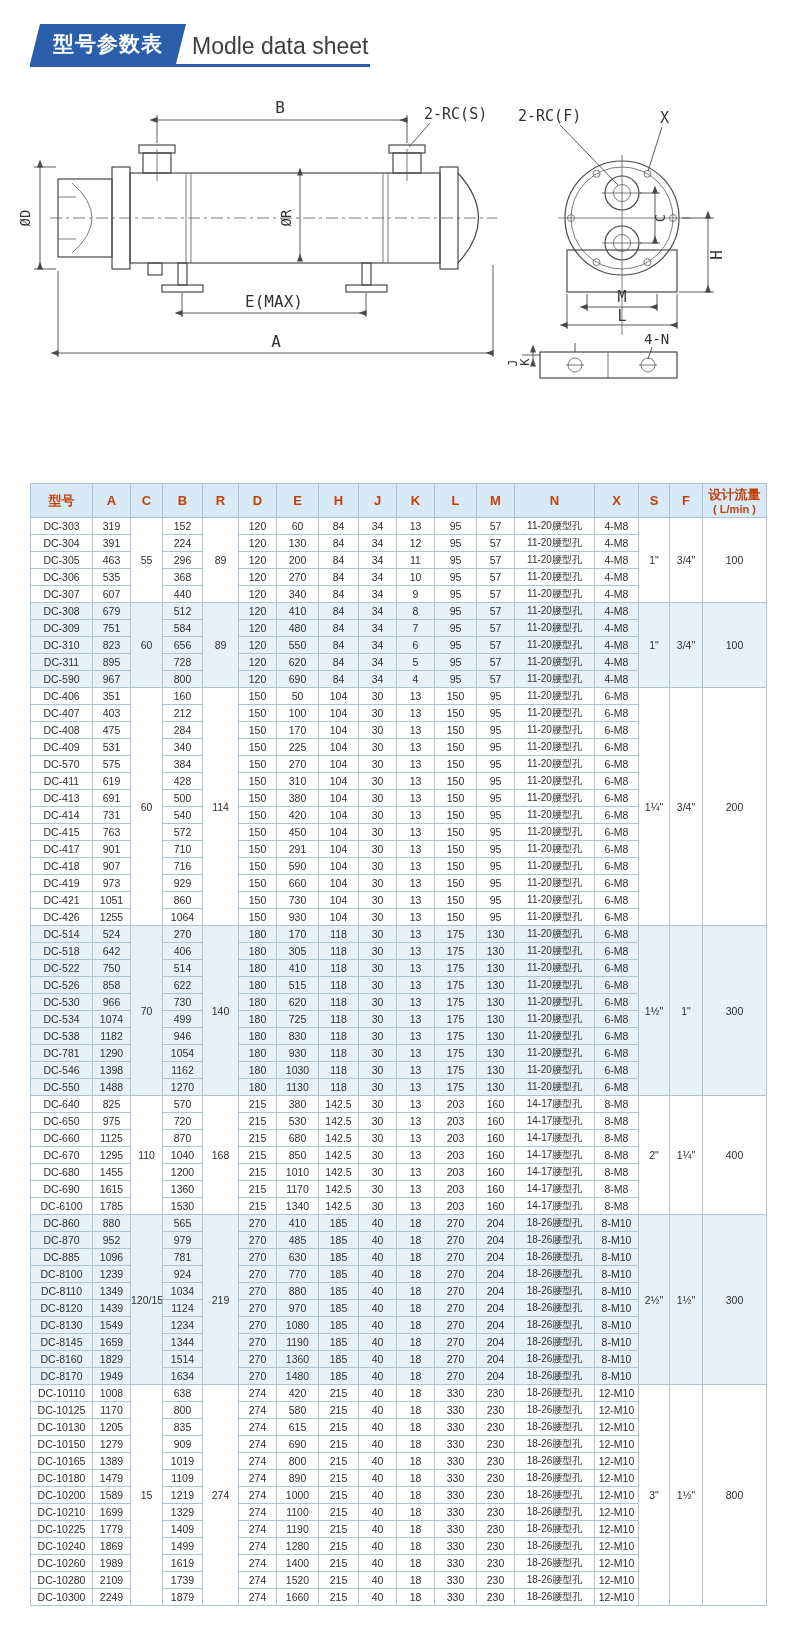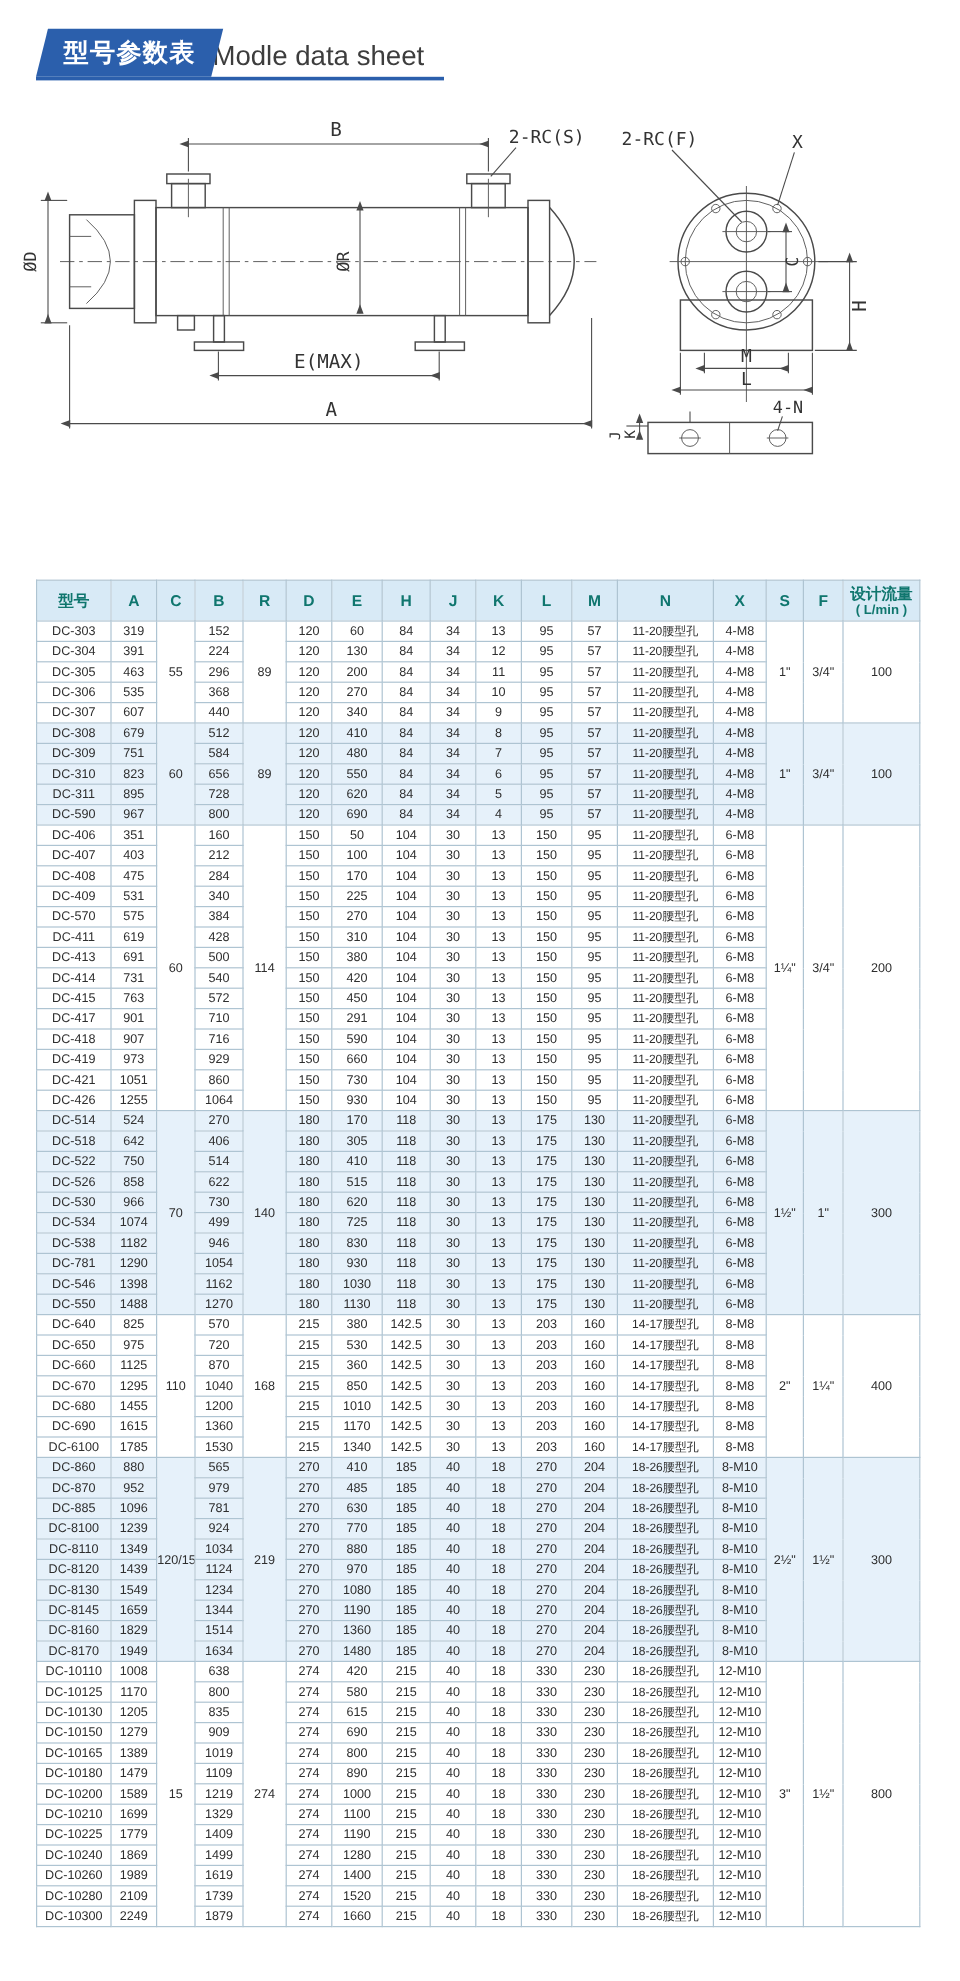--- a/index.html
+++ b/index.html
@@ -9,41 +9,41 @@
   }
 
   
   .title-row { position:absolute; top:24px; left:30px; height:40px; white-space:nowrap; }
   .title-badge {
     display:inline-block; background:#2b5fac; color:#fff;
     font-size:21px; font-weight:bold; padding:6px 18px;
     transform:skewX(-14deg); transform-origin:bottom left;
   }
   .title-badge span { display:inline-block; transform:skewX(14deg); letter-spacing:1px; }
-  .title-en { font-size:23px; color:#3d3d3d; margin-left:1px; vertical-align:middle; }
+  .title-en { font-size:23px; color:#3d3d3d; margin-left:16px; vertical-align:middle; }
   .title-underline { position:absolute; top:64px; left:30px; width:340px; height:3px; background:#2b5fac; }
 
   
   .drawing { position:absolute; top:85px; left:0; }
   .drawing svg text { fill:#333; font-family:"DejaVu Sans Mono","Liberation Mono",monospace; }
   .ln { stroke:#4a4a4a; stroke-width:1.2; fill:none; }
   .thin { stroke:#5a5a5a; stroke-width:0.8; fill:none; }
   .dim { stroke:#4a4a4a; stroke-width:0.9; fill:none; }
 
   
   .sheet {
     position:absolute; top:483px; left:30px; width:737px;
     border-collapse:collapse; table-layout:fixed;
   }
   .sheet th, .sheet td {
     border:1px solid #aec4d2; text-align:center; vertical-align:middle;
     padding:0; overflow:hidden; white-space:nowrap;
   }
   .sheet th {
-    background:#d8eaf6; color:#0f766e; font-size:13px; font-weight:bold; height:33px;
+    background:#d8eaf6; color:#c2410c; font-size:13px; font-weight:bold; height:33px;
   }
   .sheet th .unit { display:block; font-size:11px; font-weight:bold; margin-top:-1px; }
   .sheet td { height:16px; font-size:10.5px; color:#2e2e2e; background:#ffffff; }
   .sheet tr.shade td { background:#e6f1fa; }
   .sheet td.n-cell { font-size:10px; }
   .sheet td.model { font-size:10.5px; }
   .sheet tr.group-start td { border-top:1px solid #8fadc2; }
   .sheet { border:1px solid #8fadc2; }
 </style>
 </head>
@@ -753,21 +753,21 @@
         <td>203</td>
         <td>160</td>
         <td class="n-cell">14-17腰型孔</td>
         <td>8-M8</td>
       </tr>
       <tr class="">
         <td class="model">DC-660</td>
         <td>1125</td>
         <td>870</td>
         <td>215</td>
-        <td>360</td>
+        <td>680</td>
         <td>142.5</td>
         <td>30</td>
         <td>13</td>
         <td>203</td>
         <td>160</td>
         <td class="n-cell">14-17腰型孔</td>
         <td>8-M8</td>
       </tr>
       <tr class="">
         <td class="model">DC-670</td>

